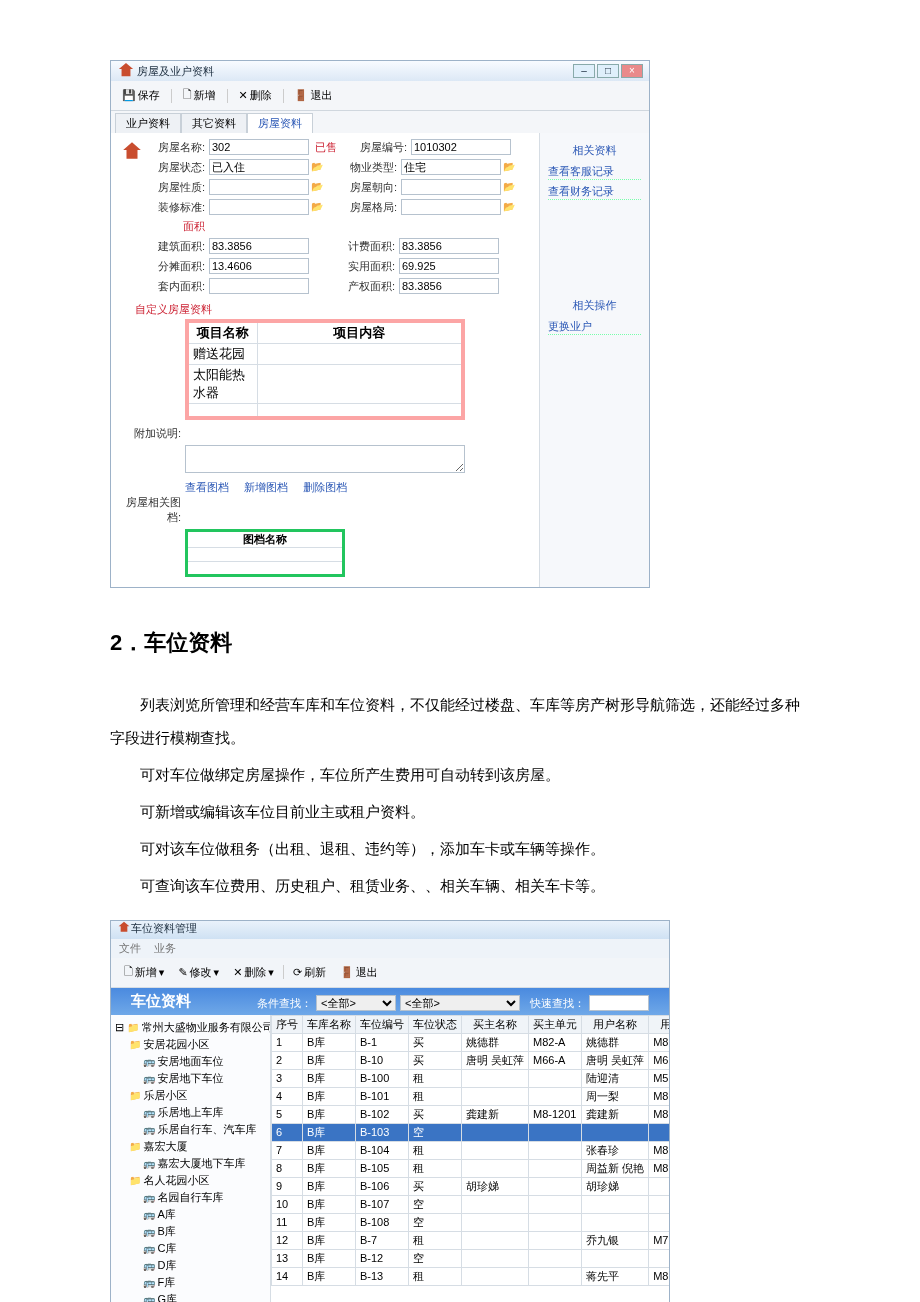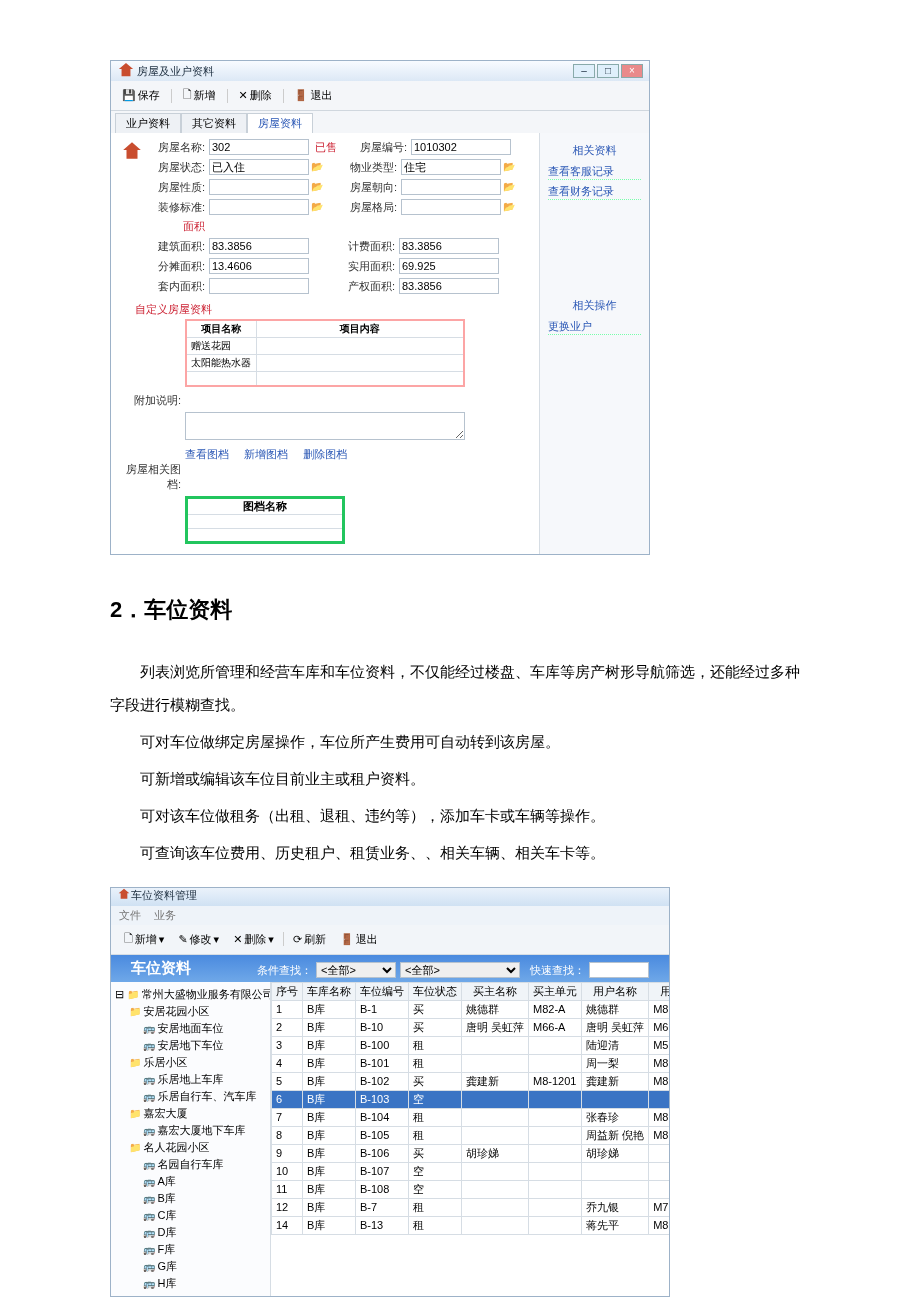--- a/index.html
+++ b/index.html
@@ -23,21 +23,21 @@
     .win1 .side { width:110px; border-left:1px solid #d6dde4; background:#f6f8fb; padding:6px 8px; font-size:11px; }
     .side .side-hdr { color:#2a57b5; text-align:center; margin:4px 0 6px; }
     .side a { color:#2a57b5; text-decoration:none; border-bottom:1px dotted #7fa; display:block; margin-bottom:4px; }
     .frow { display:flex; align-items:center; margin-bottom:4px; font-size:11px; }
     .frow label { width:60px; text-align:right; margin-right:4px; color:#333; }
     .frow input { height:16px; border:1px solid #b6c2ce; font-size:11px; padding:0 2px; }
     .in-w1 { width:100px; }
     .frow .open-ico { width:16px; height:14px; margin-left:2px; display:inline-block; }
     .open-ico::before { content:"📂"; font-size:10px; }
     .sec-label { color:#c23; font-size:11px; margin:4px 0 2px 14px; }
-    .inner-table { border:2px solid #fca5a5; width:280px; margin-left:64px; border-collapse:collapse; font-size:10px; }
+    .inner-table { border:4px solid #fca5a5; width:280px; margin-left:64px; border-collapse:collapse; font-size:13px; }
     .inner-table th,.inner-table td { border:1px solid #d6dde4; padding:1px 4px; height:14px; }
     .memo { width:280px; height:28px; border:1px solid #b6c2ce; margin-left:64px; }
     .link-row { margin-left:64px; font-size:11px; margin-top:4px; }
     .link-row a { color:#2a57b5; margin-right:12px; text-decoration:none; }
     .img-table { border:3px solid #22c55e; width:160px; margin-left:64px; border-collapse:collapse; font-size:11px; margin-top:2px; }
     .img-table th,.img-table td { border:1px solid #d6dde4; height:14px; text-align:center; }
     .house-icon { width:20px; height:18px; display:inline-block; }
 
     
     .sec-title { font-size:22px; font-weight:bold; margin:30px 0 30px 0; }
@@ -424,20 +424,30 @@
                 <td>12</td>
                 <td>B库</td>
                 <td>B-7</td>
                 <td>租</td>
                 <td></td>
                 <td></td>
                 <td>乔九银</td>
                 <td>M7-7</td>
               </tr>
               <tr>
+                <td>13</td>
+                <td>B库</td>
+                <td>B-12</td>
+                <td>空</td>
+                <td></td>
+                <td></td>
+                <td></td>
+                <td></td>
+              </tr>
+              <tr>
                 <td>14</td>
                 <td>B库</td>
                 <td>B-13</td>
                 <td>租</td>
                 <td></td>
                 <td></td>
                 <td>蒋先平</td>
                 <td>M8-1</td>
               </tr>
             </tbody>

